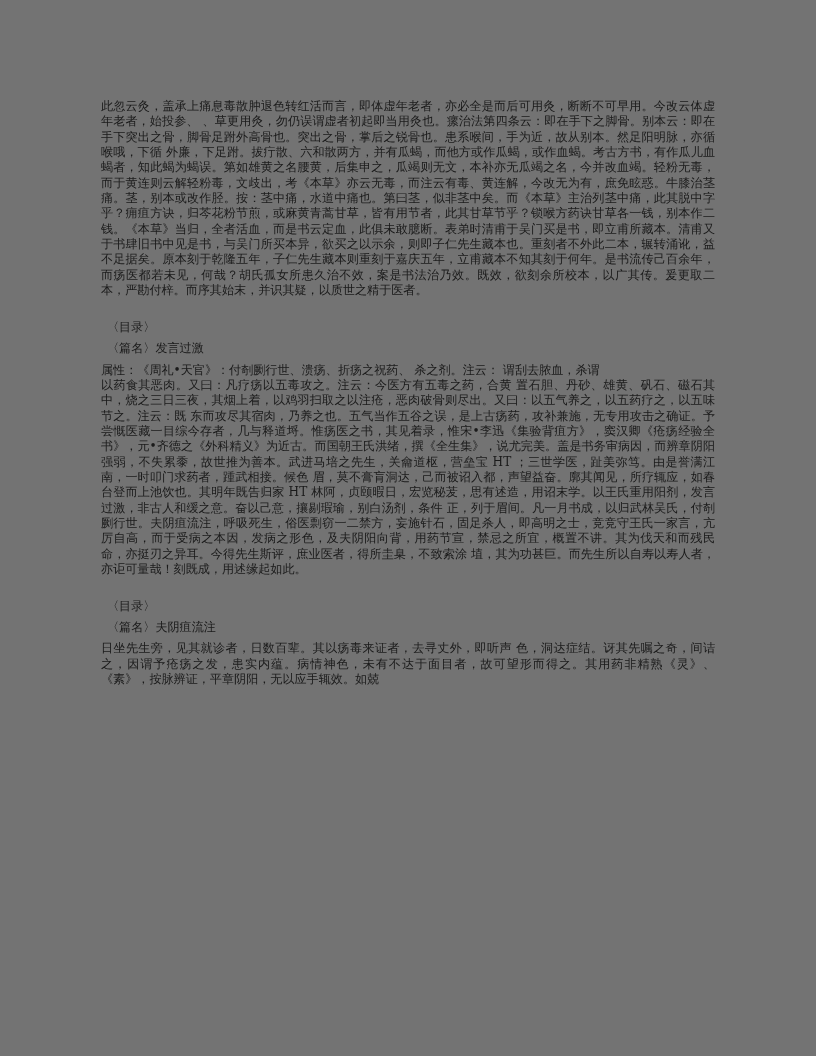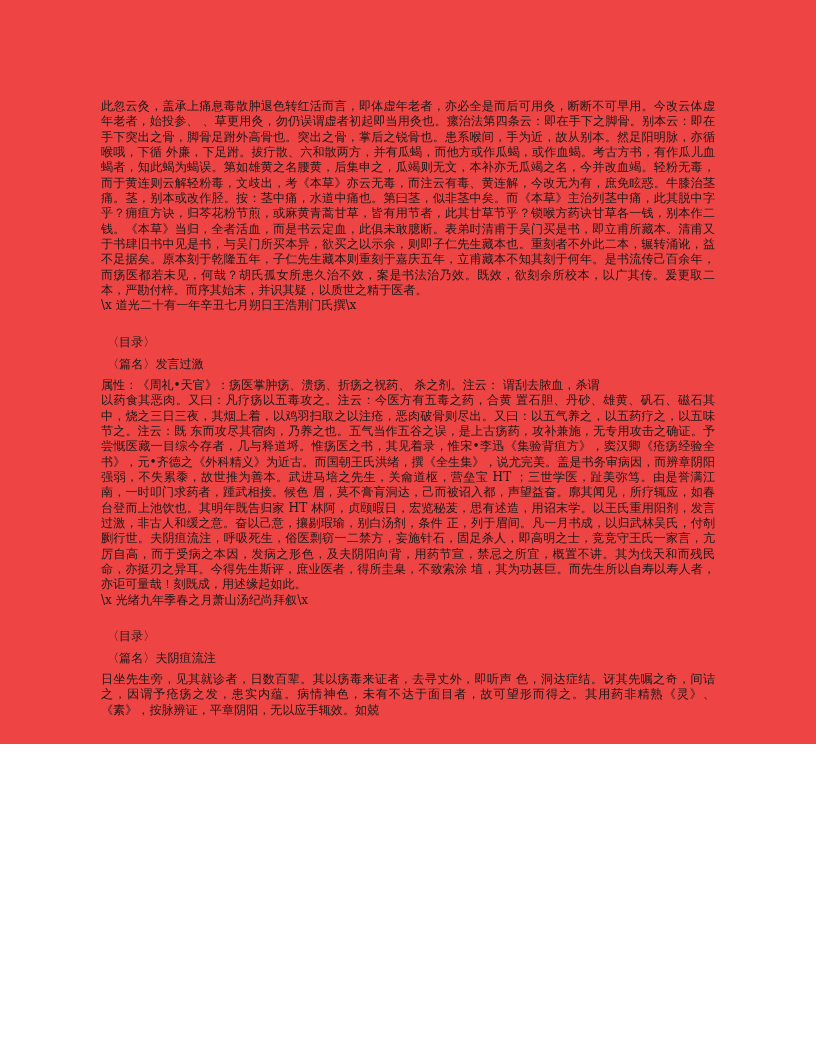--- a/index.html
+++ b/index.html
@@ -13,22 +13,22 @@
     position: relative;
     overflow: hidden;
     font-family: "DejaVu Serif", "Liberation Serif", serif;
     color: #1a1a1a;
   }
   .page {
     position: absolute;
     left: 0;
     top: 0;
     width: 816px;
-    height: 744px;
-    background: #ef4444;
+    height: 1056px;
+    background: #737373;
   }
   .text-column {
     position: absolute;
     left: 101px;
     top: 99px;
     width: 614px;
   }
   .para {
     font-size: 12.1px;
     line-height: 15.35px;
@@ -59,31 +59,29 @@
   }
 </style>
 </head>
 <body>
 
 <div class="page">
   <div class="text-column">
 
     <div class="block">
       <p class="para">此忽云灸，盖承上痛息毒散肿退色转红活而言，即体虚年老者，亦必全是而后可用灸，断断不可早用。今改云体虚年老者，始投参、 、草更用灸，勿仍误谓虚者初起即当用灸也。瘰治法第四条云：即在手下之脚骨。别本云：即在手下突出之骨，脚骨足跗外高骨也。突出之骨，掌后之锐骨也。患系喉间，手为近，故从别本。然足阳明脉，亦循喉哦，下循 外廉，下足跗。拔疔散、六和散两方，并有瓜蝎，而他方或作瓜蝎，或作血蝎。考古方书，有作瓜儿血蝎者，知此蝎为蝎误。第如雄黄之名腰黄，后集申之，瓜竭则无文，本补亦无瓜竭之名，今并改血竭。轻粉无毒，而于黄连则云解轻粉毒，文歧出，考《本草》亦云无毒，而注云有毒、黄连解，今改无为有，庶免眩惑。牛膝治茎痛。茎，别本或改作胫。按：茎中痛，水道中痛也。第曰茎，似非茎中矣。而《本草》主治列茎中痛，此其脱中字乎？痈疽方诀，归芩花粉节煎，或麻黄青蒿甘草，皆有用节者，此其甘草节乎？锁喉方药诀甘草各一钱，别本作二钱。《本草》当归，全者活血，而是书云定血，此俱未敢臆断。表弟时清甫于吴门买是书，即立甫所藏本。清甫又于书肆旧书中见是书，与吴门所买本异，欲买之以示余，则即子仁先生藏本也。重刻者不外此二本，辗转涌讹，益不足据矣。原本刻于乾隆五年，子仁先生藏本则重刻于嘉庆五年，立甫藏本不知其刻于何年。是书流传己百余年，而疡医都若未见，何哉？胡氏孤女所患久治不效，案是书法治乃效。既效，欲刻余所校本，以广其传。爰更取二本，严勘付梓。而序其始末，并识其疑，以质世之精于医者。</p>
-      <p class="sig">\x 道光二十有一年辛丑七月朔日王浩荆门氏撰\x</p>
     </div>
 
     <div class="spacer"></div>
 
     <div class="block">
       <p class="hdr">〈目录〉</p>
       <p class="hdr"><span>〈篇名〉</span><span>发言过激</span></p>
-      <p class="para"><span>属性：</span><span>《周礼•天官》：疡医掌肿疡、溃疡、折疡之祝药、 杀之剂。注云： 谓刮去脓血，杀谓</span></p>
+      <p class="para"><span>属性：</span><span>《周礼•天官》：付剞劂行世、溃疡、折疡之祝药、 杀之剂。注云： 谓刮去脓血，杀谓</span></p>
       <p class="para">以药食其恶肉。又曰：凡疗疡以五毒攻之。注云：今医方有五毒之药，合黄 置石胆、丹砂、雄黄、矾石、磁石其中，烧之三日三夜，其烟上着，以鸡羽扫取之以注疮，恶肉破骨则尽出。又曰：以五气养之，以五药疗之，以五味节之。注云：既 东而攻尽其宿肉，乃养之也。五气当作五谷之误，是上古疡药，攻补兼施，无专用攻击之确证。予尝慨医藏一目综今存者，几与释道埒。惟疡医之书，其见着录，惟宋•李迅《集验背疽方》，窦汉卿《疮疡经验全书》，元•齐德之《外科精义》为近古。而国朝王氏洪绪，撰《全生集》，说尤完美。盖是书务审病因，而辨章阴阳强弱，不失累黍，故世推为善本。武进马培之先生，关龠道枢，营垒宝 HT ；三世学医，趾美弥笃。由是誉满江南，一时叩门求药者，踵武相接。候色 眉，莫不膏肓洞达，己而被诏入都，声望益奋。廓其闻见，所疗辄应，如春台登而上池饮也。其明年既告归家 HT 林阿，贞颐暇日，宏览秘茇，思有述造，用诏末学。以王氏重用阳剂，发言过激，非古人和缓之意。奋以己意，攘剔瑕瑜，别白汤剂，条件 正，列于眉间。凡一月书成，以归武林吴氏，付剞劂行世。夫阴疽流注，呼吸死生，俗医剽窃一二禁方，妄施针石，固足杀人，即高明之士，竞竞守王氏一家言，亢厉自高，而于受病之本因，发病之形色，及夫阴阳向背，用药节宣，禁忌之所宜，概置不讲。其为伐天和而残民命，亦挺刃之异耳。今得先生斯评，庶业医者，得所圭臬，不致索涂 埴，其为功甚巨。而先生所以自寿以寿人者，亦讵可量哉！刻既成，用述缘起如此。</p>
-      <p class="sig">\x 光绪九年季春之月萧山汤纪尚拜叙\x</p>
     </div>
 
     <div class="spacer"></div>
 
     <div class="block">
       <p class="hdr">〈目录〉</p>
       <p class="hdr"><span>〈篇名〉</span><span>夫阴疽流注</span></p>
       <p class="para">日坐先生旁，见其就诊者，日数百辈。其以疡毒来证者，去寻丈外，即听声 色，洞达症结。讶其先嘱之奇，间诘之，因谓予疮疡之发，患实内蕴。病情神色，未有不达于面目者，故可望形而得之。其用药非精熟《灵》、《素》，按脉辨证，平章阴阳，无以应手辄效。如兢</p>
     </div>
 

